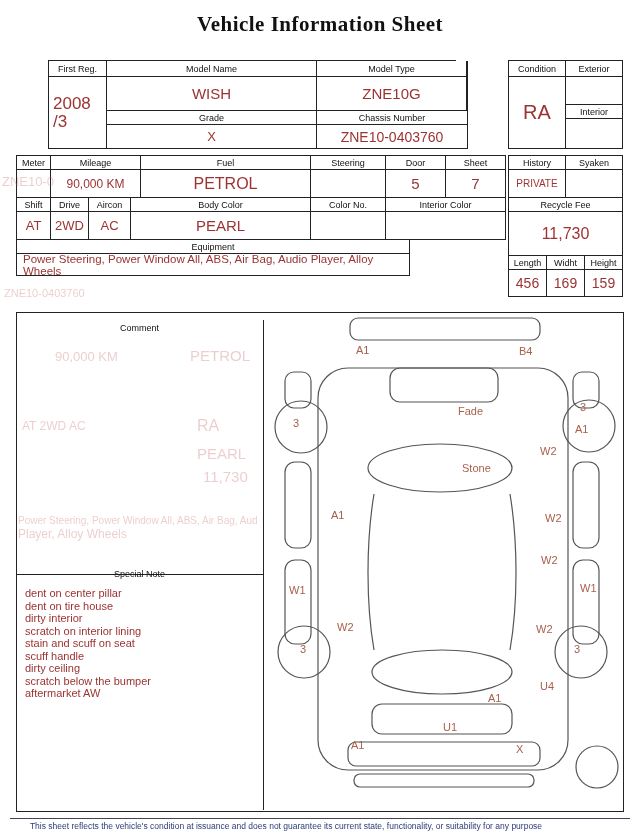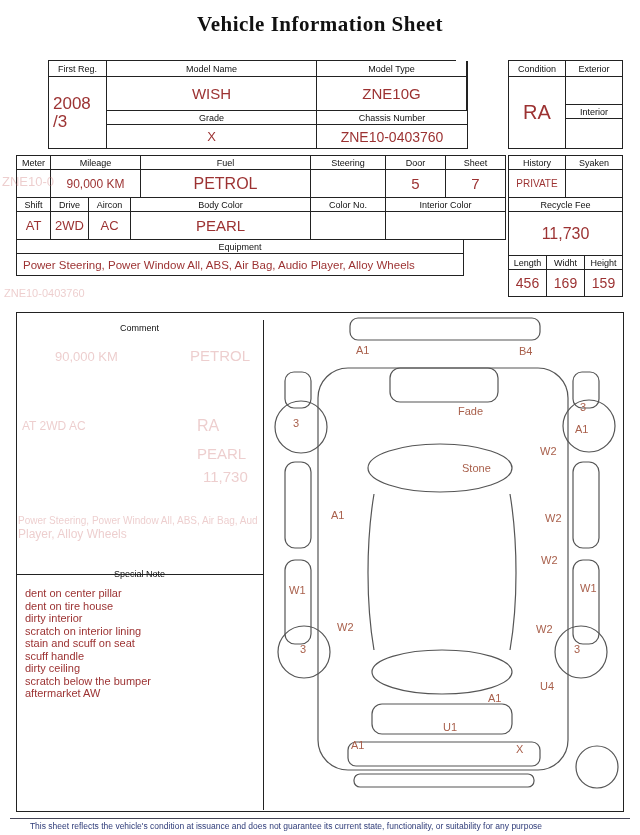--- a/index.html
+++ b/index.html
@@ -81,21 +81,21 @@
     <div class="cell">Color No.</div>
     <div class="cell">Interior Color</div>
     <div class="cell val" style="font-size:13px">AT</div>
     <div class="cell val" style="font-size:13px">2WD</div>
     <div class="cell val" style="font-size:13px">AC</div>
     <div class="cell val" style="font-size:15px">PEARL</div>
     <div class="cell"></div>
     <div class="cell"></div>
   </div>
 
-  <div class="grid no-top" style="left:16px;top:240px;width:448px;height:36px;grid-template-columns:1fr;grid-template-rows:14px 1fr;">
+  <div class="grid no-top" style="left:16px;top:240px;width:394px;height:36px;grid-template-columns:1fr;grid-template-rows:14px 1fr;">
     <div class="cell">Equipment</div>
     <div class="cell val left-align" style="font-size:11.5px">Power Steering, Power Window  All, ABS, Air Bag, Audio Player, Alloy Wheels</div>
   </div>
 
   <div class="grid" style="left:508px;top:155px;width:115px;height:43px;grid-template-columns:57px 1fr;grid-template-rows:14px 1fr;">
     <div class="cell">History</div>
     <div class="cell">Syaken</div>
     <div class="cell val" style="font-size:10px">PRIVATE</div>
     <div class="cell"></div>
   </div>

